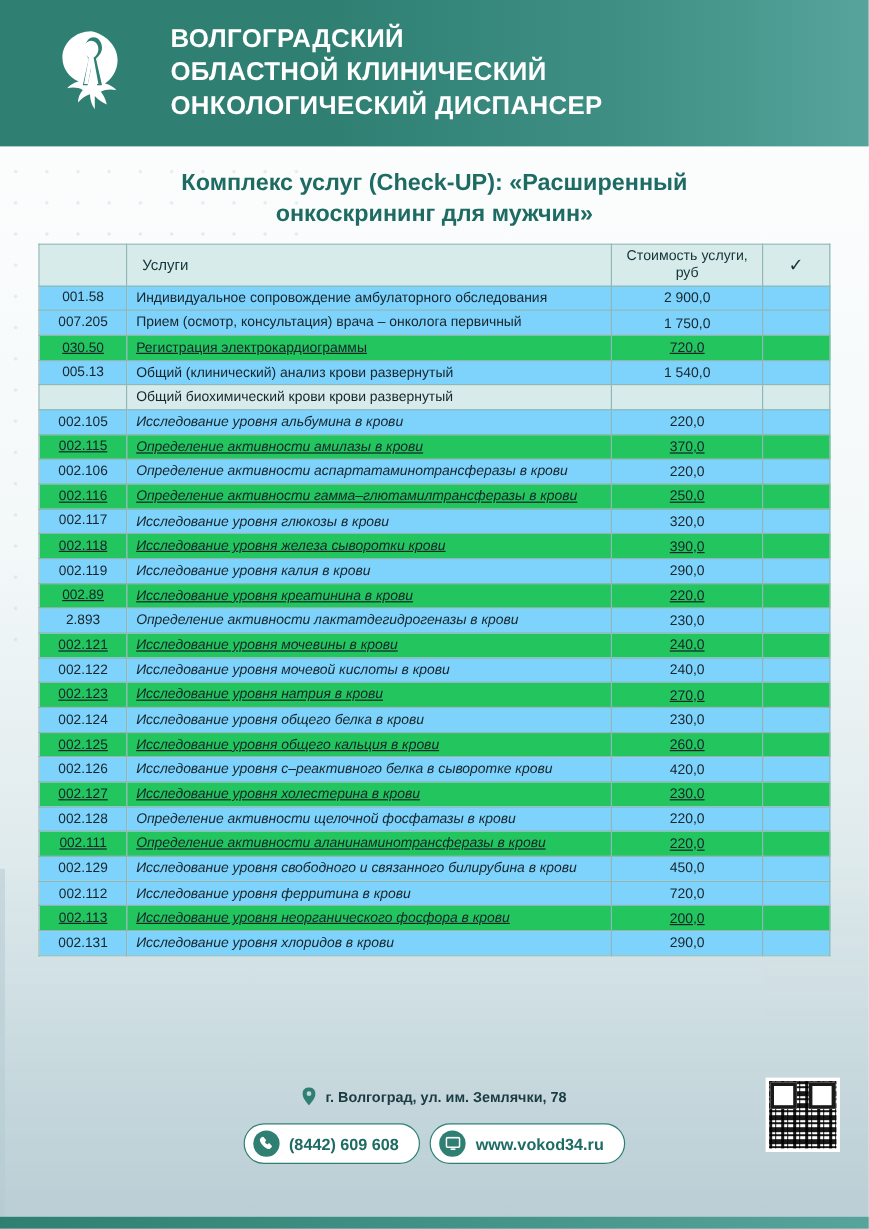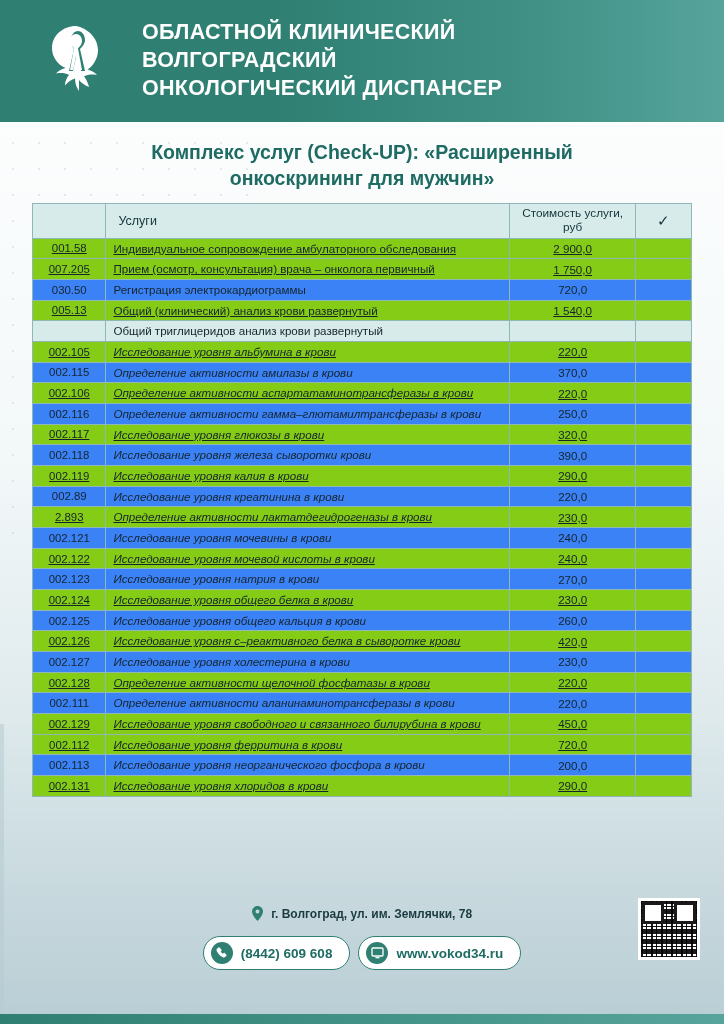--- a/index.html
+++ b/index.html
@@ -144,22 +144,22 @@
     line-height: 1.18;
   }
   td.name.upright { font-style: normal; }
   td.price {
     text-align: center;
     white-space: nowrap;
     font-size: 11.6px;
   }
   td.check { background: #ffffff; }
 
-  tr.alt td { background: #3b82f6; }
-  tr.plain td { background: #84cc16; text-decoration: underline; }
+  tr.alt td { background: #22c55e; text-decoration: underline; }
+  tr.plain td { background: #7dd3fc; }
   tr.section td {
     background: #d7ecea;
     font-style: normal;
     font-weight: normal;
   }
   tr.section td.name { padding-left: 7px; }
 
   
   .footer {
     position: absolute;
@@ -259,22 +259,22 @@
   <div class="logo-box">
     <svg width="94" height="94" viewBox="0 0 94 94">
       <g fill="#ffffff">
         <path d="M47 12c-13 0-24 9.5-24 22 0 9 5.5 16.5 13.5 20-4 1-7.5 3-9.5 5.5 5-1 9.5-.5 13 1.5-2.5 3-4 6.5-4 10.5 3-3.5 6.5-6 10-7 0 4.5 1.5 9 4 12.5v-11c2.5 3 6 5.5 10 7-1-4-2.5-7.5-5-10.5 3.5-2 8-2.5 13-1.5-2-2.5-5.5-4.5-9.5-5.5C63.5 52.5 69 45 69 36c0-12.5-11-22-22-24z"></path>
         <path d="M42 26c0-5 3-9 7-9s7 4 7 9c0 4-3 7-5 9l5 22h-4l-4-19-4 19h-4l5-22c-2-2-3-5-3-9z" fill="#2f8073"></path>
       </g>
       <path d="M47 20c-3.5 0-6 3-6 7 0 3.2 2 5.6 4 7.2L41 56h3.2l2.8-14 2.8 14H53l-4-21.8c2-1.6 4-4 4-7.2 0-4-2.5-7-6-7z" fill="#ffffff"></path>
     </svg>
   </div>
   <div class="org-name">
+    <div>ВОЛГОГРАДСКИЙ</div>
     <div>ОБЛАСТНОЙ КЛИНИЧЕСКИЙ</div>
-    <div>ВОЛГОГРАДСКИЙ</div>
     <div>ОНКОЛОГИЧЕСКИЙ ДИСПАНСЕР</div>
   </div>
 </div>
 
 <div class="title">
   <div>Комплекс услуг (Check-UP): «Расширенный</div>
   <div>онкоскрининг для мужчин»</div>
 </div>
 
 <div class="table-wrap">
@@ -313,21 +313,21 @@
           <td class="check"></td>
         </tr>
         <tr class="plain">
           <td class="code">005.13</td>
           <td class="name upright">Общий (клинический) анализ крови развернутый</td>
           <td class="price">1 540,0</td>
           <td class="check"></td>
         </tr>
         <tr class="section">
           <td class="code"></td>
-          <td class="name upright">Общий триглицеридов анализ крови развернутый</td>
+          <td class="name upright">Общий биохимический крови крови развернутый</td>
           <td class="price"></td>
           <td class="check"></td>
         </tr>
         <tr class="plain">
           <td class="code">002.105</td>
           <td class="name">Исследование уровня альбумина в крови</td>
           <td class="price">220,0</td>
           <td class="check"></td>
         </tr>
         <tr class="alt">

